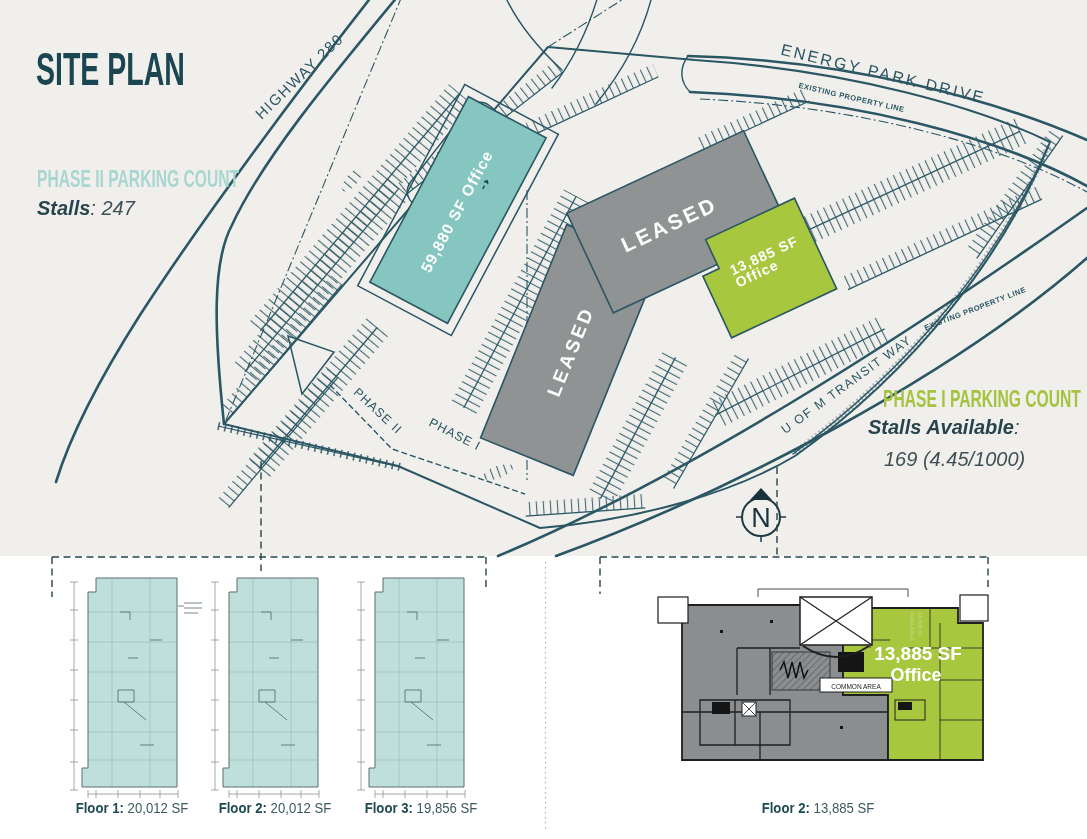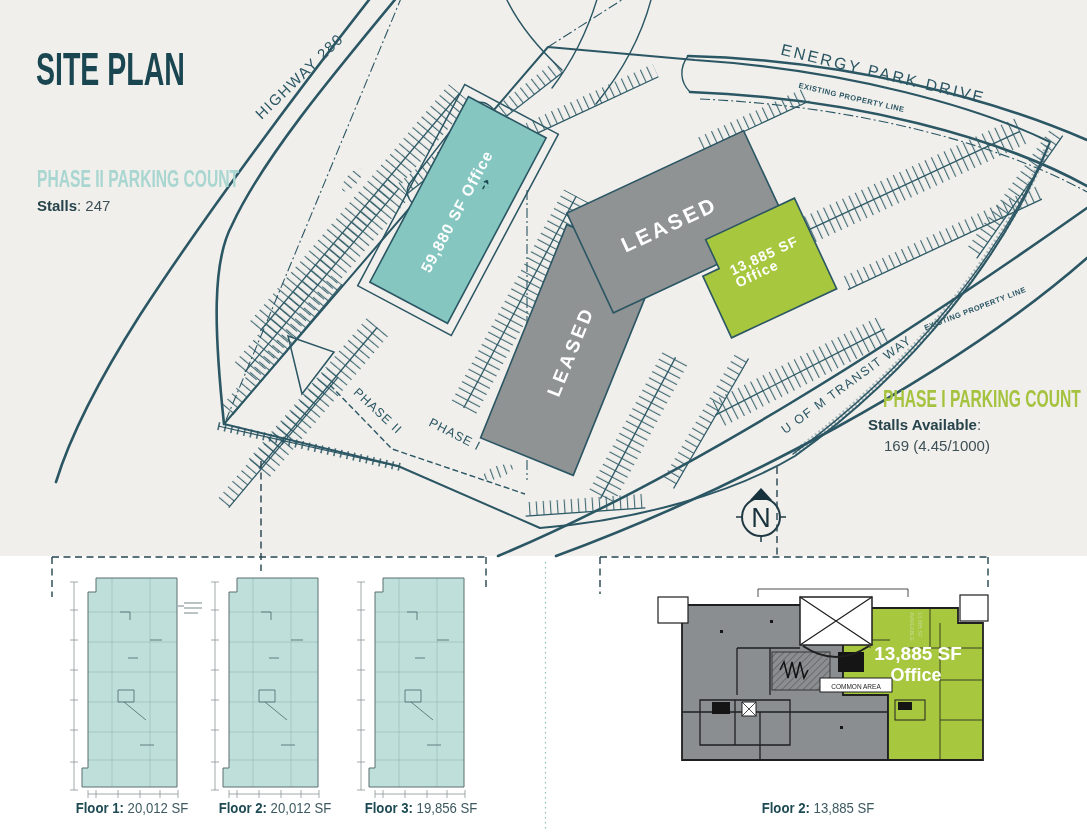--- a/index.html
+++ b/index.html
@@ -10,21 +10,21 @@
   html,body{margin:0;padding:0;background:#fff;}
   #stage{position:relative;width:1087px;height:839px;overflow:hidden;background:#fff;
          font-family:"Liberation Sans",sans-serif;}
   #drawing{position:absolute;left:0;top:0;}
   .ov{position:absolute;white-space:nowrap;}
   .cond{transform-origin:0 0;}
   .title{font-size:46px;font-weight:700;color:var(--ink-dark);letter-spacing:0px;transform:scaleX(.62);}
   .ph-head{font-size:23px;font-weight:700;letter-spacing:0px;transform:scaleX(.68);}
   .ph2{color:var(--head-teal);}
   .ph1{color:var(--head-green);}
-  .stalls{font-size:15px;color:#3e5056;}
+  .stalls{font-size:20px;color:#3e5056;font-style:italic;}
   .stalls b{color:#27434b;}
   .fl-label{font-size:14px;color:#3d5a60;text-align:center;width:170px;transform:scaleX(.94);transform-origin:center;}
   .fl-label b{color:#1e4a54;}
   
   .road{fill:none;stroke:var(--ink);stroke-width:2.6;stroke-linecap:round;}
   .road-thin{fill:none;stroke:var(--ink);stroke-width:1.4;stroke-linecap:round;}
   .boundary{fill:none;stroke:var(--ink);stroke-width:2;stroke-linejoin:round;}
   .dashdot{fill:none;stroke:var(--ink);stroke-width:1.1;stroke-dasharray:10 3 2 3;}
   .dash2{fill:none;stroke:var(--ink);stroke-width:1.4;stroke-dasharray:6 3;}
   .propband{fill:none;stroke:rgba(43,86,99,.35);stroke-width:6;stroke-dasharray:2 2.5;}
@@ -290,21 +290,21 @@
 
   <div class="ov ph-head ph2 cond" style="left:37px;top:166px;">PHASE II PARKING COUNT</div>
   <div class="ov stalls" style="left:37px;top:197px;">
     <b>Stalls</b><span>: 247</span>
   </div>
 
   <div class="ov ph-head ph1 cond" style="left:883px;top:386px;">PHASE I PARKING COUNT</div>
   <div class="ov stalls" style="left:868px;top:416px;">
     <b>Stalls Available</b><span>:</span>
   </div>
-  <div class="ov stalls" style="left:884px;top:437px;">169 (4.45/1000)</div>
+  <div class="ov stalls" style="left:884px;top:448px;">169 (4.45/1000)</div>
 
   <div class="ov fl-label" style="left:47px;top:800px;">
     <b>Floor 1:</b><span> 20,012 SF</span>
   </div>
   <div class="ov fl-label" style="left:190px;top:800px;">
     <b>Floor 2:</b><span> 20,012 SF</span>
   </div>
   <div class="ov fl-label" style="left:336px;top:800px;">
     <b>Floor 3:</b><span> 19,856 SF</span>
   </div>

